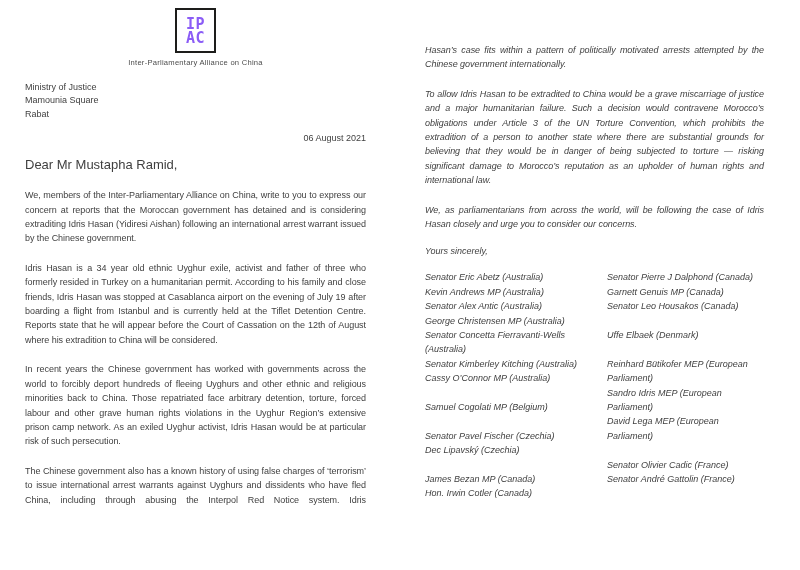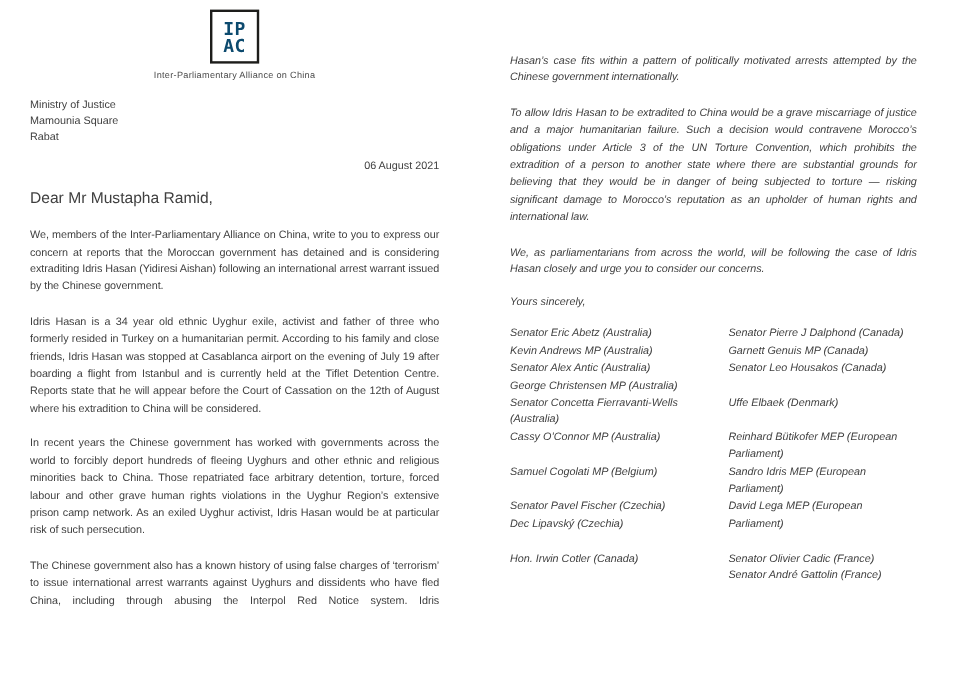--- a/index.html
+++ b/index.html
@@ -26,21 +26,21 @@
   .logo-block { text-align: center; margin-bottom: 14px; }
   .logo-box {
     display: inline-flex;
     flex-direction: column;
     align-items: center;
     justify-content: center;
     width: 41px;
     height: 45px;
     box-sizing: border-box;
     border: 2.5px solid #1d1d1b;
-    color: #0c4a6e;
+    color: #8b5cf6;
     font-family: "DejaVu Sans Mono", monospace;
     font-weight: 700;
     font-size: 15px;
     line-height: 14px;
     letter-spacing: 0.5px;
   }
   .logo-caption {
     margin-top: 5px;
     font-size: 7.6px;
     letter-spacing: 0.25px;
@@ -121,27 +121,29 @@
   <div class="closing">Yours sincerely,</div>
 
   <div class="sig-grid">
     <div class="sig-col left">
         <div class="sig-line">Senator Eric Abetz (Australia)</div>
         <div class="sig-line">Kevin Andrews MP (Australia)</div>
         <div class="sig-line">Senator Alex Antic (Australia)</div>
         <div class="sig-line">George Christensen MP (Australia)</div>
         <div class="sig-line">Senator Concetta Fierravanti-Wells</div>
         <div class="sig-line">(Australia)</div>
+        <div class="sig-line">Senator Kimberley Kitching (Australia)</div>
         <div class="sig-line">Cassy O’Connor MP (Australia)</div>
         <div class="sig-line">&nbsp;</div>
         <div class="sig-line">Samuel Cogolati MP (Belgium)</div>
         <div class="sig-line">&nbsp;</div>
         <div class="sig-line">Senator Pavel Fischer (Czechia)</div>
         <div class="sig-line">Dec Lipavský (Czechia)</div>
         <div class="sig-line">&nbsp;</div>
+        <div class="sig-line">James Bezan MP (Canada)</div>
         <div class="sig-line">Hon. Irwin Cotler (Canada)</div>
       </div>
     <div class="sig-col right">
         <div class="sig-line">Senator Pierre J Dalphond (Canada)</div>
         <div class="sig-line">Garnett Genuis MP (Canada)</div>
         <div class="sig-line">Senator Leo Housakos (Canada)</div>
         <div class="sig-line">&nbsp;</div>
         <div class="sig-line">Uffe Elbaek (Denmark)</div>
         <div class="sig-line">&nbsp;</div>
         <div class="sig-line">Reinhard Bütikofer MEP (European</div>

